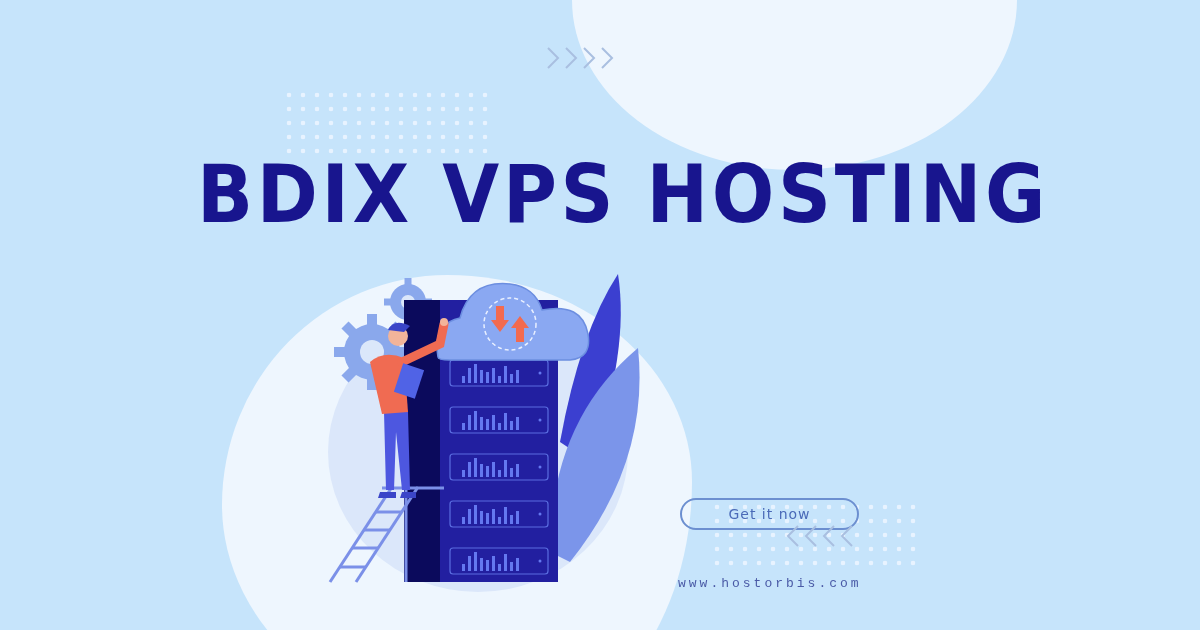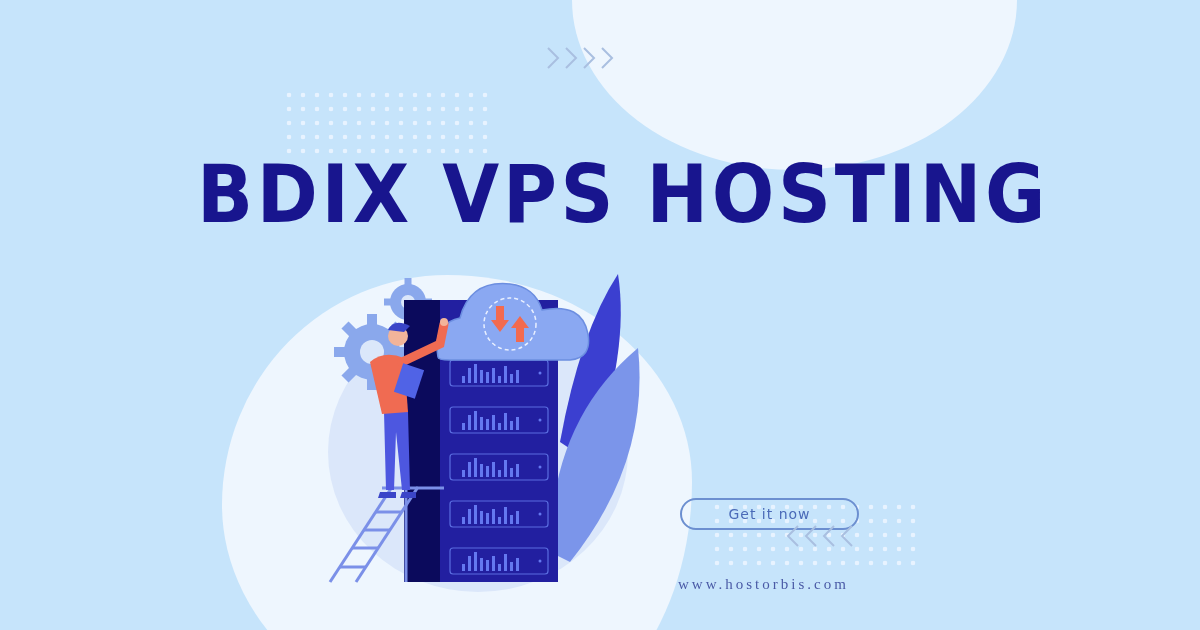--- a/index.html
+++ b/index.html
@@ -6,21 +6,21 @@
   body{width:1200px;height:630px;overflow:hidden;position:relative;background:#c6e4fb;font-family:"DejaVu Sans",sans-serif;}
   .blob-top{position:absolute;left:572px;top:-170px;width:445px;height:340px;background:#eef6fe;border-radius:50%;}
   .blob-bottom{position:absolute;left:222px;top:275px;width:470px;height:460px;background:#eef6fe;border-radius:48% 52% 40% 60%/50% 45% 55% 50%;}
   .circle-bg{position:absolute;left:328px;top:312px;width:300px;height:280px;background:#dbe7fa;border-radius:50%;}
   .dots{position:absolute;background-image:radial-gradient(circle,#e8f3ff 2px,transparent 2.6px);}
   .dots-top{left:282px;top:88px;width:210px;height:68px;background-size:14px 14px;}
   .dots-bottom{left:710px;top:500px;width:210px;height:68px;background-size:14px 14px;}
   .title{position:absolute;left:0;top:148px;width:1246px;text-align:center;font-family:"DejaVu Sans",sans-serif;font-weight:bold;font-size:80px;letter-spacing:4px;color:#18158e;transform:scaleX(0.92);transform-origin:center;}
   .chev{position:absolute;}
   .cta{position:absolute;left:680px;top:450px;width:175px;height:28px;border:2px solid #6c8fd0;border-radius:16px;background:transparent;color:#4a6ab8;font-family:"DejaVu Sans",sans-serif;font-size:14px;letter-spacing:1px;display:flex;align-items:center;justify-content:center;box-sizing:content-box;cursor:pointer;padding:0;margin-top:48px;}
-  .url{position:absolute;left:678px;top:576px;font-family:Liberation Serif, serif;font-size:15px;letter-spacing:3px;color:#4a5aa6;}
+  .url{position:absolute;left:678px;top:576px;font-family:Liberation Mono, monospace;font-size:13px;letter-spacing:3px;color:#4a5aa6;}
   .illus{position:absolute;left:320px;top:262px;width:330px;height:330px;}
 </style>
 </head>
 <body>
 
 <div class="blob-top"></div>
 <div class="blob-bottom"></div>
 <div class="dots dots-top"></div>
 <div class="dots dots-bottom"></div>
 

